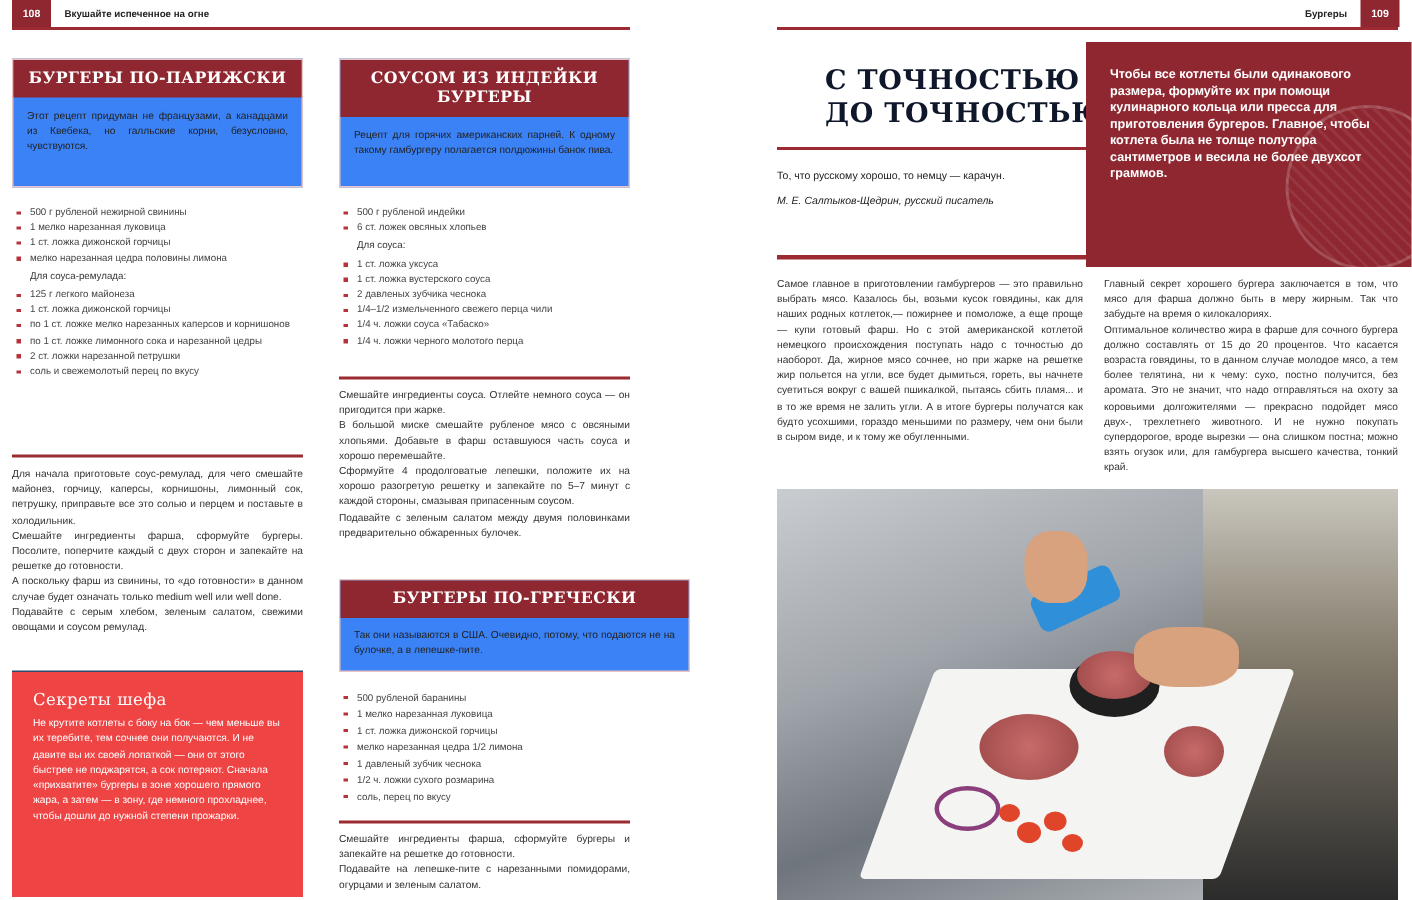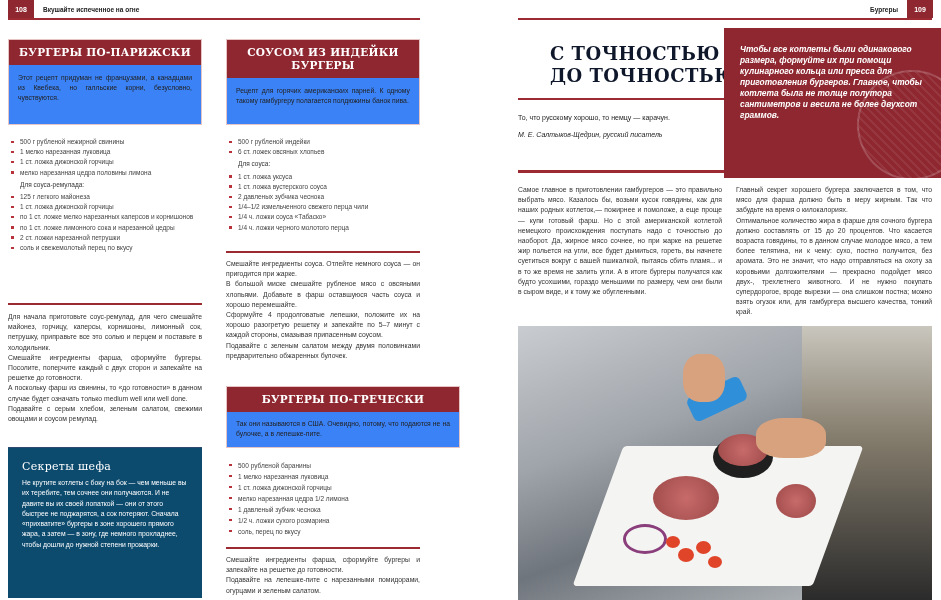--- a/index.html
+++ b/index.html
@@ -20,26 +20,26 @@
 
   ul.ing { list-style: none; position: absolute; font-size: 6.5px; line-height: 10.2px; color: #444; }
   ul.ing li { position: relative; padding-left: 12px; }
   ul.ing li::before { content: ""; position: absolute; left: 3px; top: 3.5px; width: 2.5px; height: 2.5px; background: #b8323c; }
   ul.ing li.sub { padding-left: 12px; color: #333; margin: 2px 0; }
   ul.ing li.sub::before { display: none; }
 
   .prose { position: absolute; font-size: 6.8px; line-height: 10.2px; color: #333; text-align: justify; }
   .prose p { margin: 0; }
 
-  .secrets { position: absolute; left: 8px; top: 448px; width: 194px; height: 150px; background: #0c4a6e; color: #fff; padding: 12px 14px; }
+  .secrets { position: absolute; left: 8px; top: 448px; width: 194px; height: 150px; background: #ef4444; color: #fff; padding: 12px 14px; }
   .secrets h3 { font-family: "DejaVu Serif", serif; font-size: 11px; font-weight: normal; margin-bottom: 5px; letter-spacing: 0.3px; }
   .secrets p { font-size: 6.8px; line-height: 10.3px; }
 
   .bigtitle { position: absolute; left: 8px; top: 43px; font-family: "DejaVu Serif", serif; font-weight: bold; color: #0f172a; font-size: 18px; line-height: 22px; letter-spacing: 0.5px; margin-left: 32px; }
-  .tipbox { position: absolute; left: 214px; top: 28px; width: 217px; height: 150px; background: #8e2730; color: #fff; padding: 16px 14px 24px 16px; font-size: 8.4px; font-weight: bold; line-height: 11px; overflow: hidden; font-style: italic; }
+  .tipbox { position: absolute; left: 214px; top: 28px; width: 217px; height: 150px; background: #8e2730; color: #fff; padding: 16px 14px 24px 16px; font-size: 8.4px; font-weight: bold; line-height: 11px; overflow: hidden; }
   .tipbox .globe { position: absolute; right: -26px; top: 42px; width: 110px; height: 110px; border-radius: 50%; border: 2px solid rgba(255,255,255,0.18); background: repeating-linear-gradient(45deg, rgba(255,255,255,0.08) 0 2px, transparent 2px 6px); }
   .tipbox span { position: relative; }
   .quote { position: absolute; left: 8px; top: 112px; width: 200px; font-size: 7px; color: #222; line-height: 11px; }
   .quote .author { font-style: italic; margin-top: 6px; display: block; }
 
   .photo { position: absolute; left: 8px; top: 326px; width: 414px; height: 274px; background: linear-gradient(160deg, #c9ccd0 0%, #9fa4aa 35%, #6f757c 60%, #c0c4c8 100%); overflow: hidden; }
   .ph-board { position: absolute; left: 80px; top: 120px; width: 240px; height: 140px; background: #f4f4f2; transform: skewX(-20deg); border-radius: 4px; }
   .ph-patty { position: absolute; background: radial-gradient(circle, #c86a6a, #9c4848); border-radius: 50%; }
   .ph-ring { position: absolute; background: #1f1f1f; border-radius: 50%; }
   .ph-blue { position: absolute; background: #2f8fd8; border-radius: 6px; transform: rotate(-25deg); }

